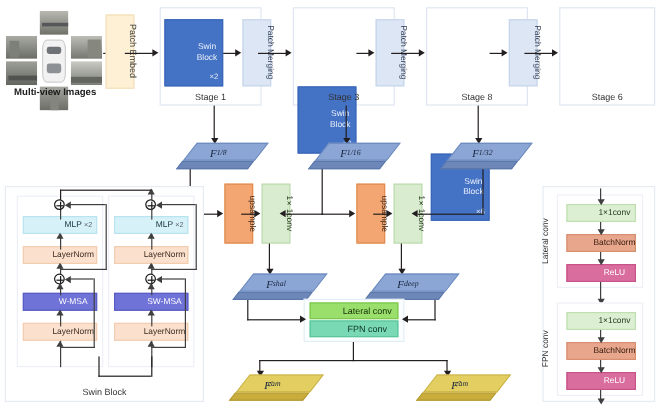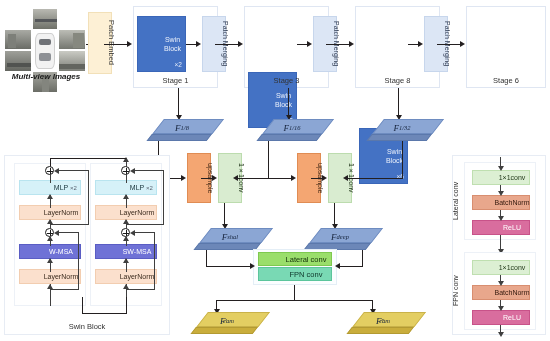--- a/index.html
+++ b/index.html
@@ -117,21 +117,21 @@
     <i style="left:2px;top:12px;width:24px;height:4px;background:#515350;"></i>
   </div>
   <div class="cam" style="left:54px;top:42px;width:28px;height:22px;background:linear-gradient(#cacbc4,#7b7d76);">
     <i style="left:0px;top:13px;width:28px;height:5px;background:#63655f;"></i>
   </div>
   <div class="cam" style="left:28px;top:63px;width:26px;height:22px;background:linear-gradient(#a5a69f,#6b6d66);">
     <i style="left:9px;top:4px;width:7px;height:16px;background:#83857e;"></i>
   </div>
   <div class="car" style="left:31px;top:25px;width:20px;height:36px;"></div>
 </div>
-<div class="abs mv-label" style="left:0px;top:72px;width:92px;font-style:italic;">Multi-view Images</div>
+<div class="abs mv-label" style="left:0px;top:72px;width:92px;">Multi-view Images</div>
 
 <div class="ln hl abs" style="left:86px;top:44px;width:13px;"></div>
 <div class="ar ar-r abs" style="left:98px;top:41.4px;"></div>
 
 <div class="abs patch-embed vert cbox" style="left:88px;top:12px;width:15px;height:62px;">Patch Embed</div>
 
 <div class="ln hl abs" style="left:104px;top:44px;width:24px;"></div>
 <div class="ar ar-r abs" style="left:127px;top:41.4px;"></div>
 
 <div class="abs stage-frame" style="left:133px;top:6px;width:85px;height:82px;"></div>

